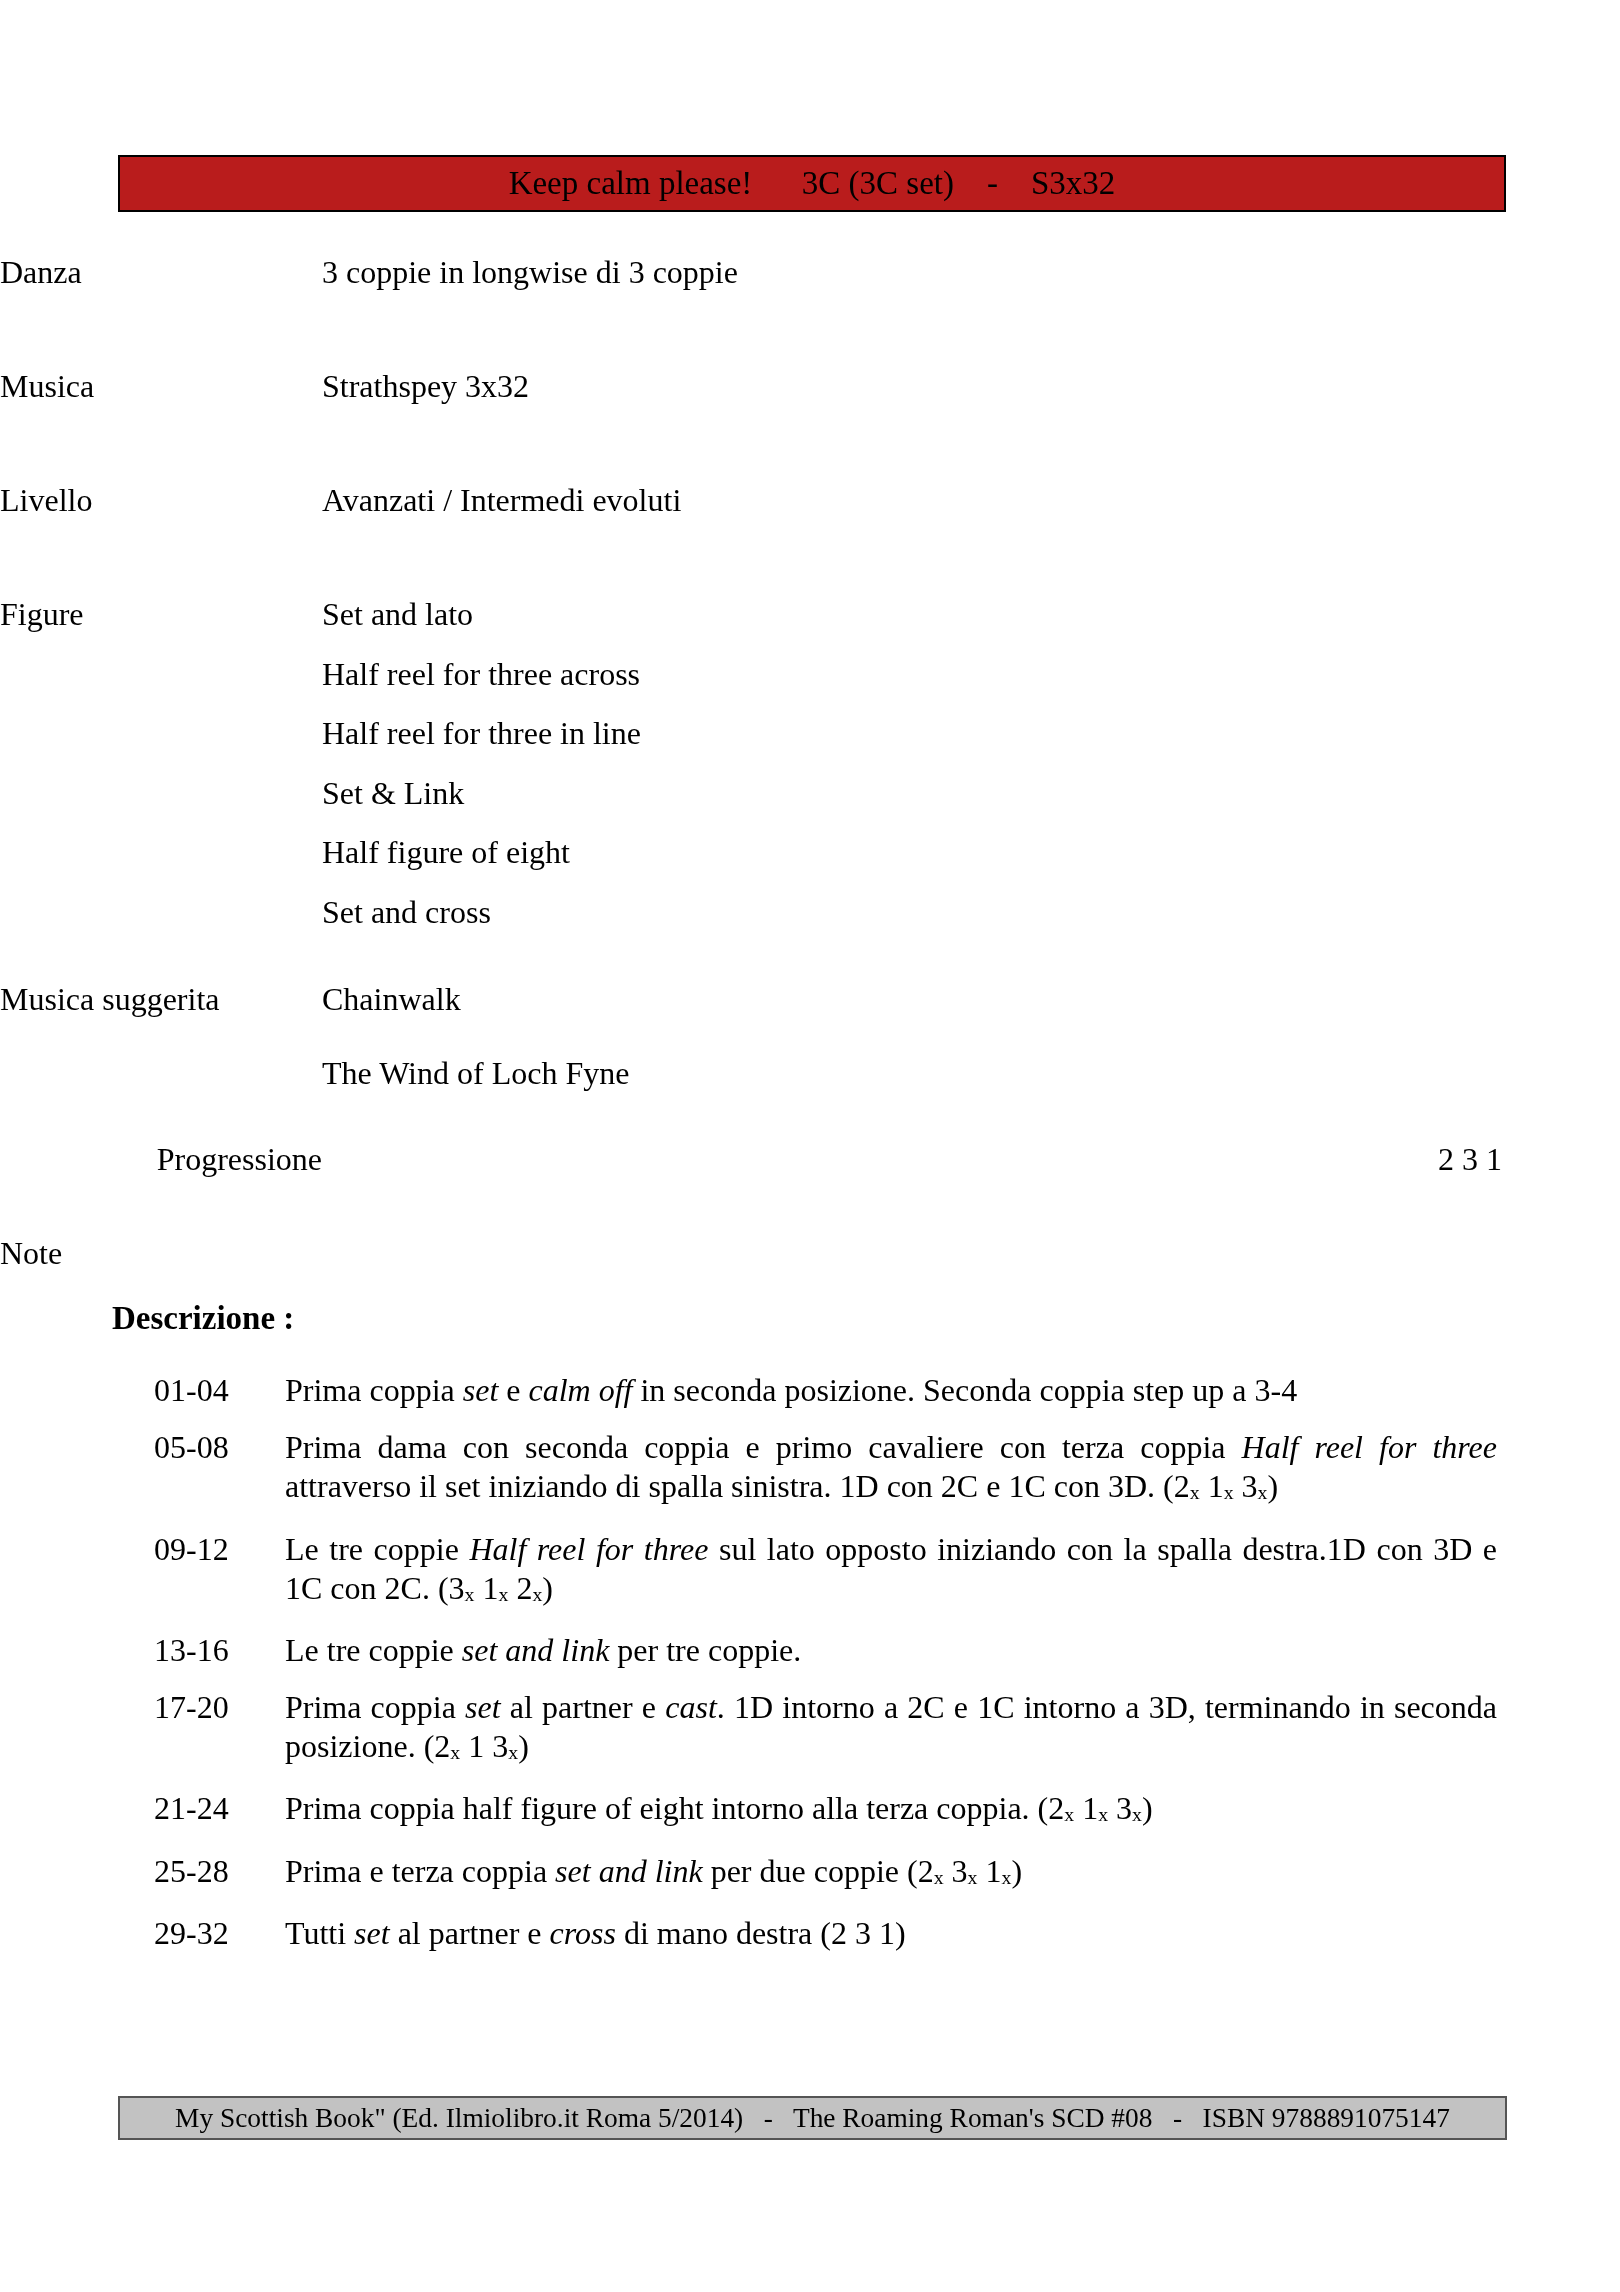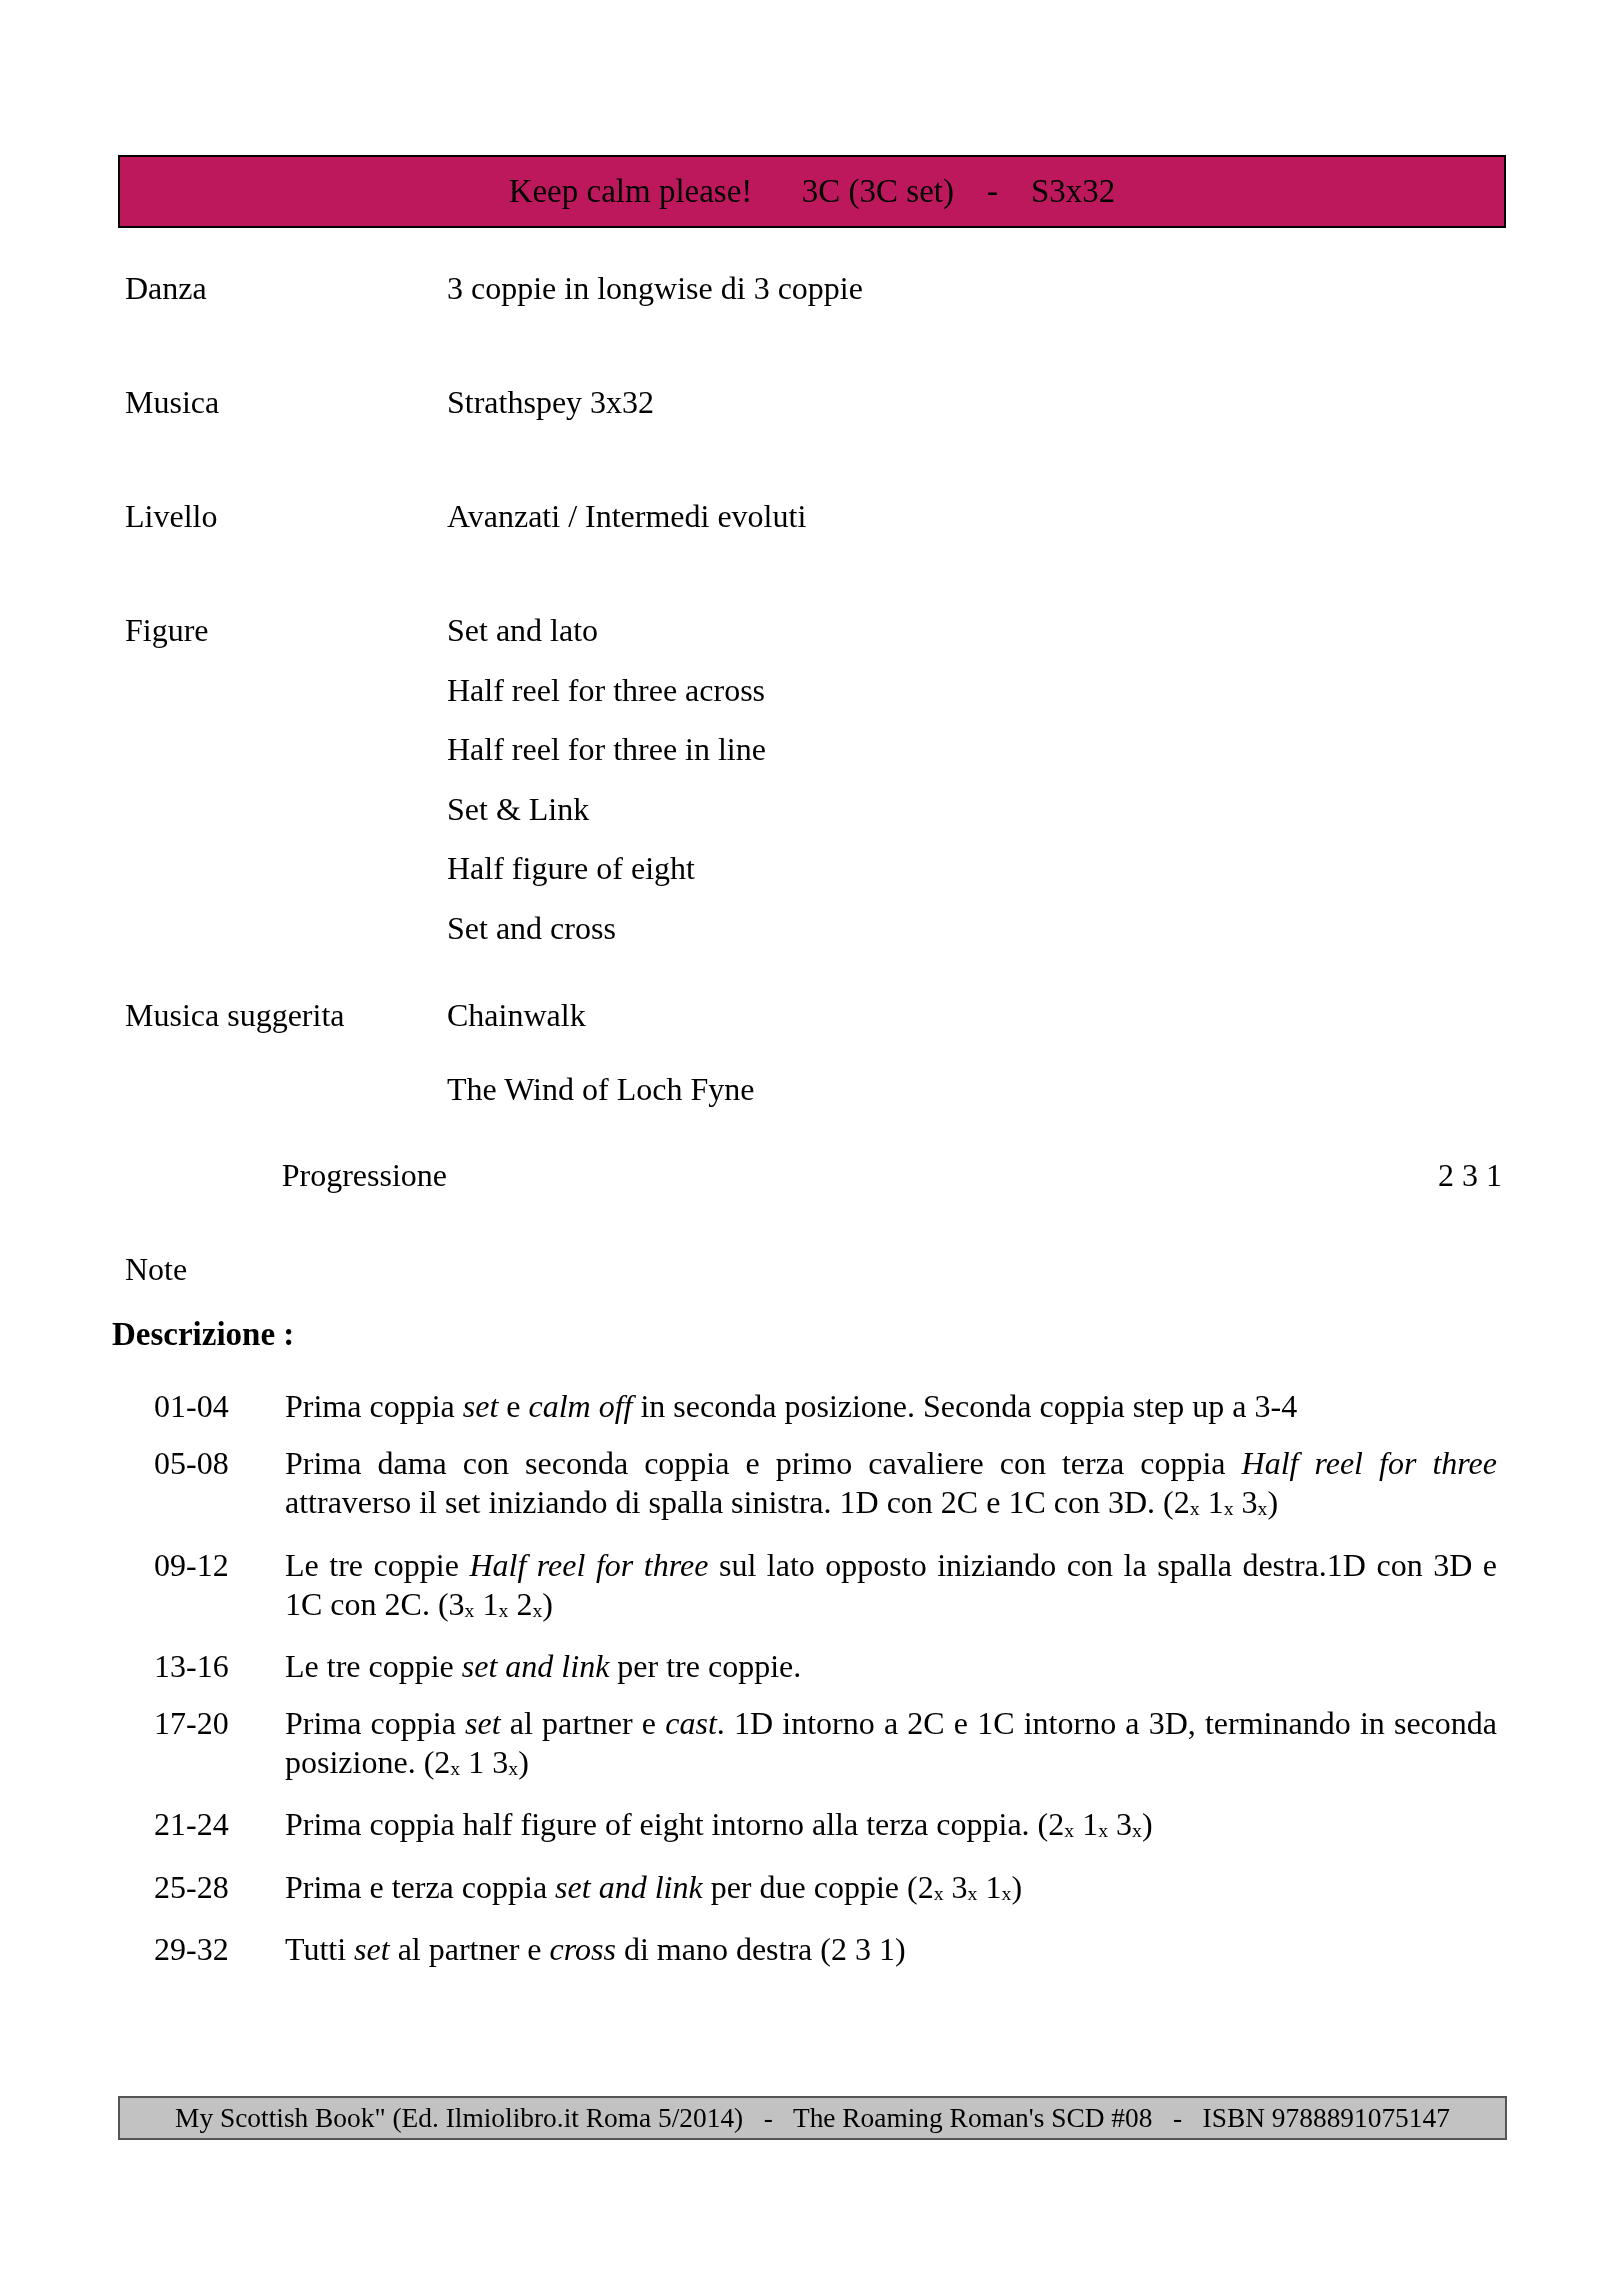--- a/index.html
+++ b/index.html
@@ -10,34 +10,33 @@
     background: #ffffff;
     color: #000000;
     font-family: "Liberation Serif", serif;
     font-size: 32px;
     line-height: 39px;
     overflow: hidden;
   }
   .header-bar {
     box-sizing: border-box;
     margin: 155px 114px 0 118px;
-    height: 73px;
-    background: #be185d;
+    height: 57px;
+    background: #b91c1c;
     border: 2.9px solid #000000;
     display: flex;
     align-items: center;
     justify-content: center;
   }
   .header-title {
     font-size: 33px;
     white-space: pre;
   }
   .info-section {
     margin-top: 41px;
-    padding-left: 125px;
     padding-right: 118px;
   }
   .info-row { display: flex; }
   .info-label { width: 322px; flex: 0 0 322px; }
   .info-value { flex: 1; }
   .row-musica, .row-livello, .row-figure { margin-top: 75px; }
   .row-musica-suggerita { margin-top: 48px; }
   .row-progressione { margin-top: 12px; text-align: right; }
   .row-note { margin-top: 55px; gap: 24px; }
   .figure-item { margin-bottom: 20.6px; }

